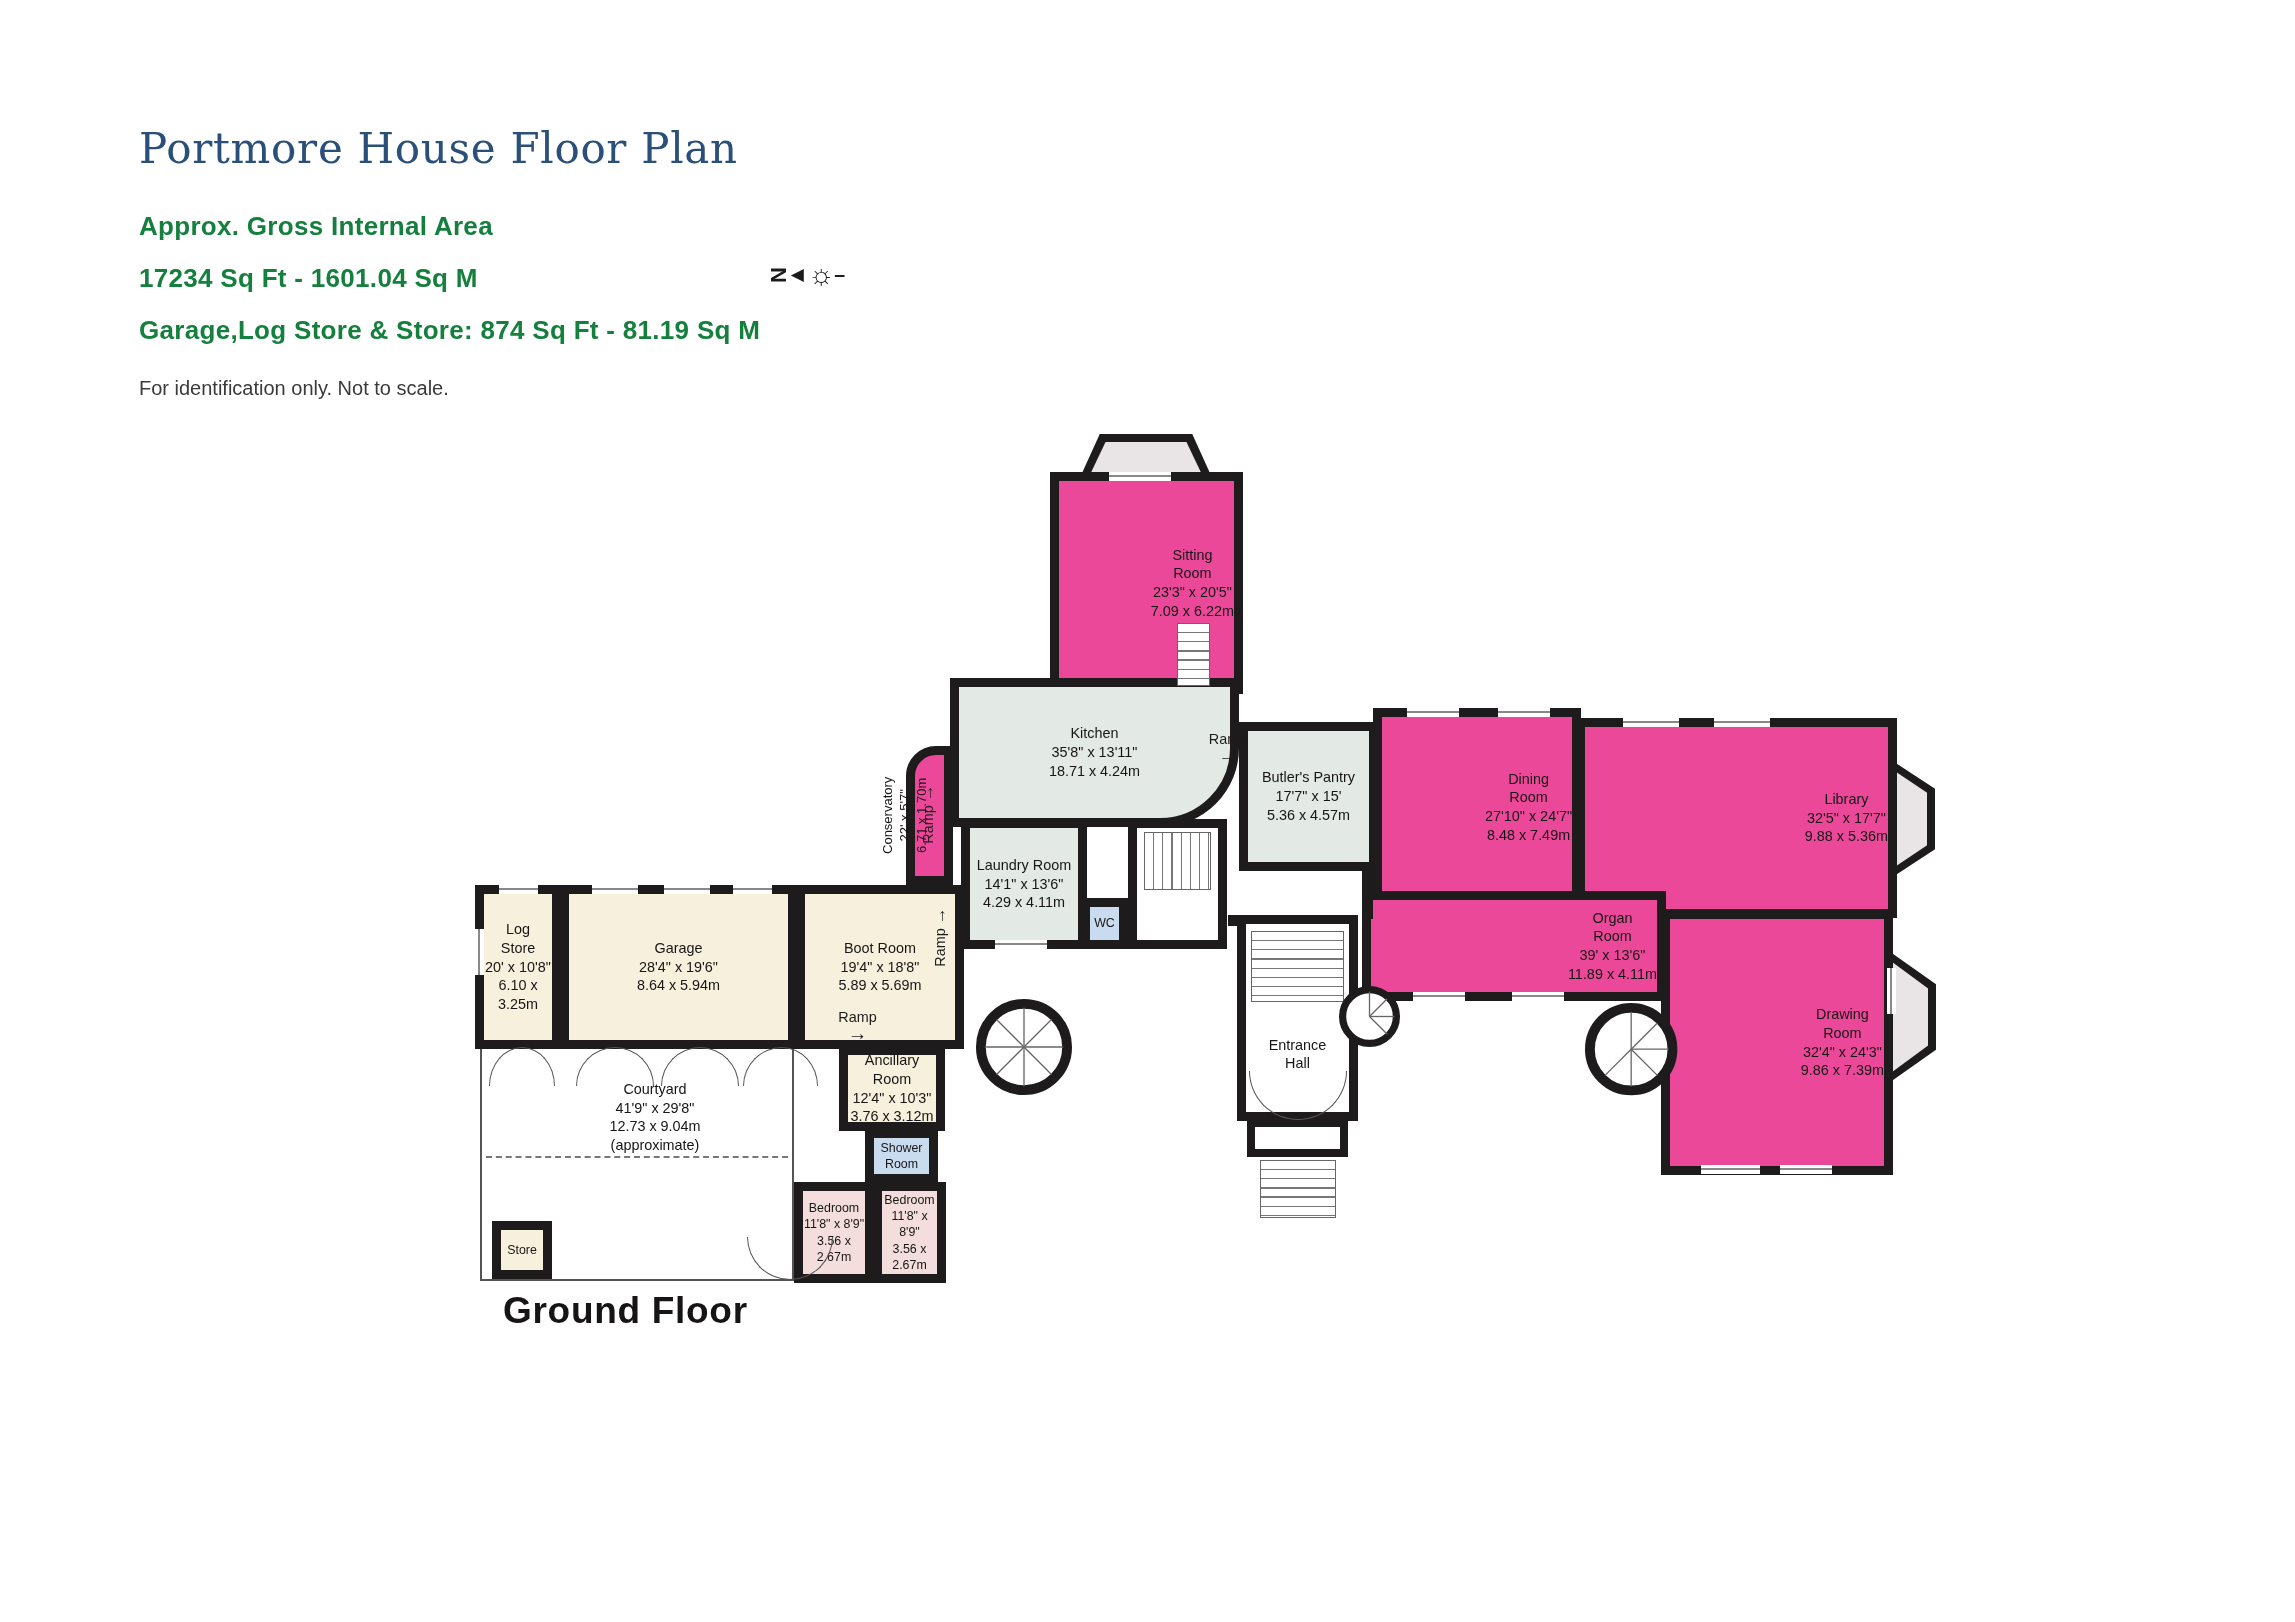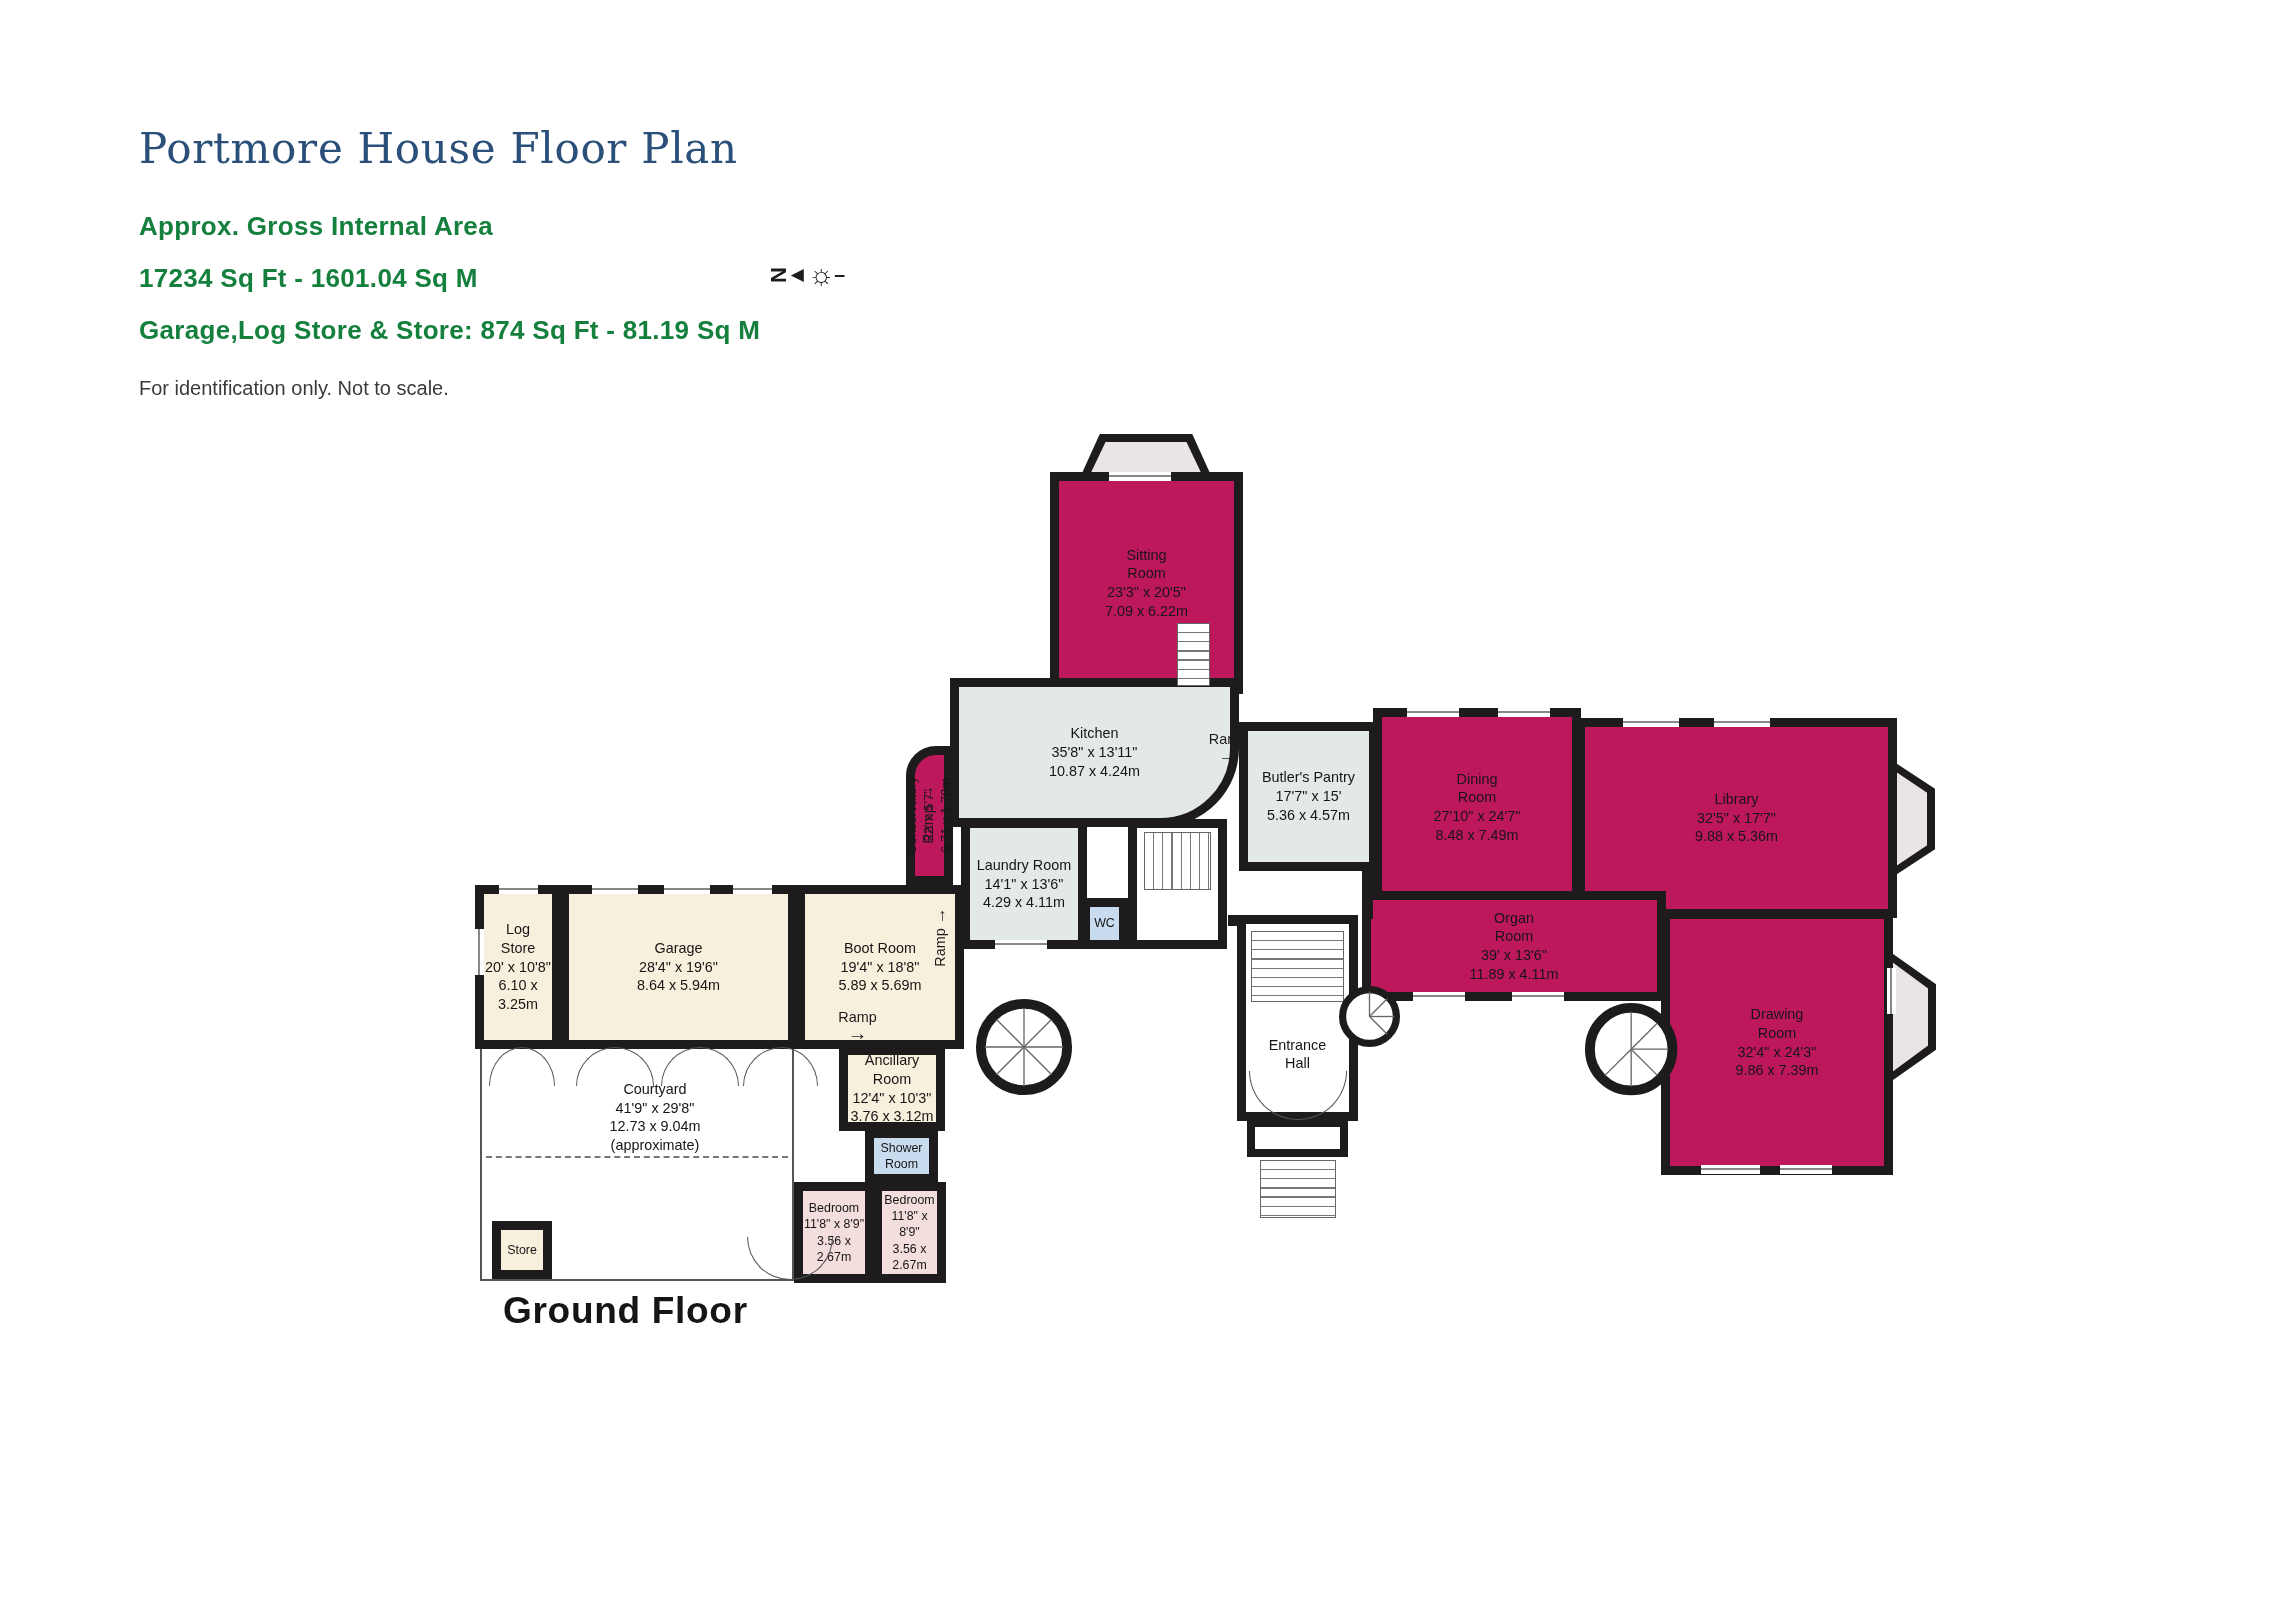--- a/index.html
+++ b/index.html
@@ -20,21 +20,21 @@
   .compass .sun{font-size:29px;line-height:1;}
   .compass .dash{font-size:19.6px;font-weight:bold;margin-left:-3.9px;}
 
   
   .room{position:absolute;border:9.2px solid #1d1b1b;box-sizing:border-box;
         display:flex;align-items:center;justify-content:center;z-index:2;}
   .rl{text-align:center;line-height:1.3;font-size:14.4px;color:#171515;}
   .rn{display:block;white-space:pre-line;}
   .rd{display:block;}
   .small .rl{font-size:12.4px;}
-  .pink{background:#be185d;}
+  .pink{background:#ec4899;justify-content:flex-end;}
   .green{background:#e3e9e5;}
   .cream{background:#f7f0dd;}
   .bedpink{background:#f3dedd;}
   .blue{background:#c9dcef;}
   .whitefill{background:#ffffff;}
 
   
   #r-sitting{left:1050px;top:472px;width:193px;height:222px;}
   #r-kitchen{left:950px;top:678px;width:289px;height:149px;border-bottom-right-radius:79px;}
   #r-conservatory{left:906px;top:746px;width:47px;height:139px;border-top-left-radius:30px;}
@@ -156,21 +156,21 @@
 Room</span>
       <span class="rd">23'3" x 20'5"</span>
       <span class="rd">7.09 x 6.22m</span>
     </div>
 </div>
 
 <div class="room green" id="r-kitchen">
   <div class="rl">
       <span class="rn">Kitchen</span>
       <span class="rd">35'8" x 13'11"</span>
-      <span class="rd">10.87 x 4.24m</span>
+      <span class="rd">18.71 x 4.24m</span>
     </div>
 </div>
 
 <div class="room pink" id="r-conservatory">
   <div class="rl">
       <span class="rn">Conservatory</span>
       <span class="rd">22' x 5'7"</span>
       <span class="rd">6.71 x 1.70m</span>
     </div>
 </div>

